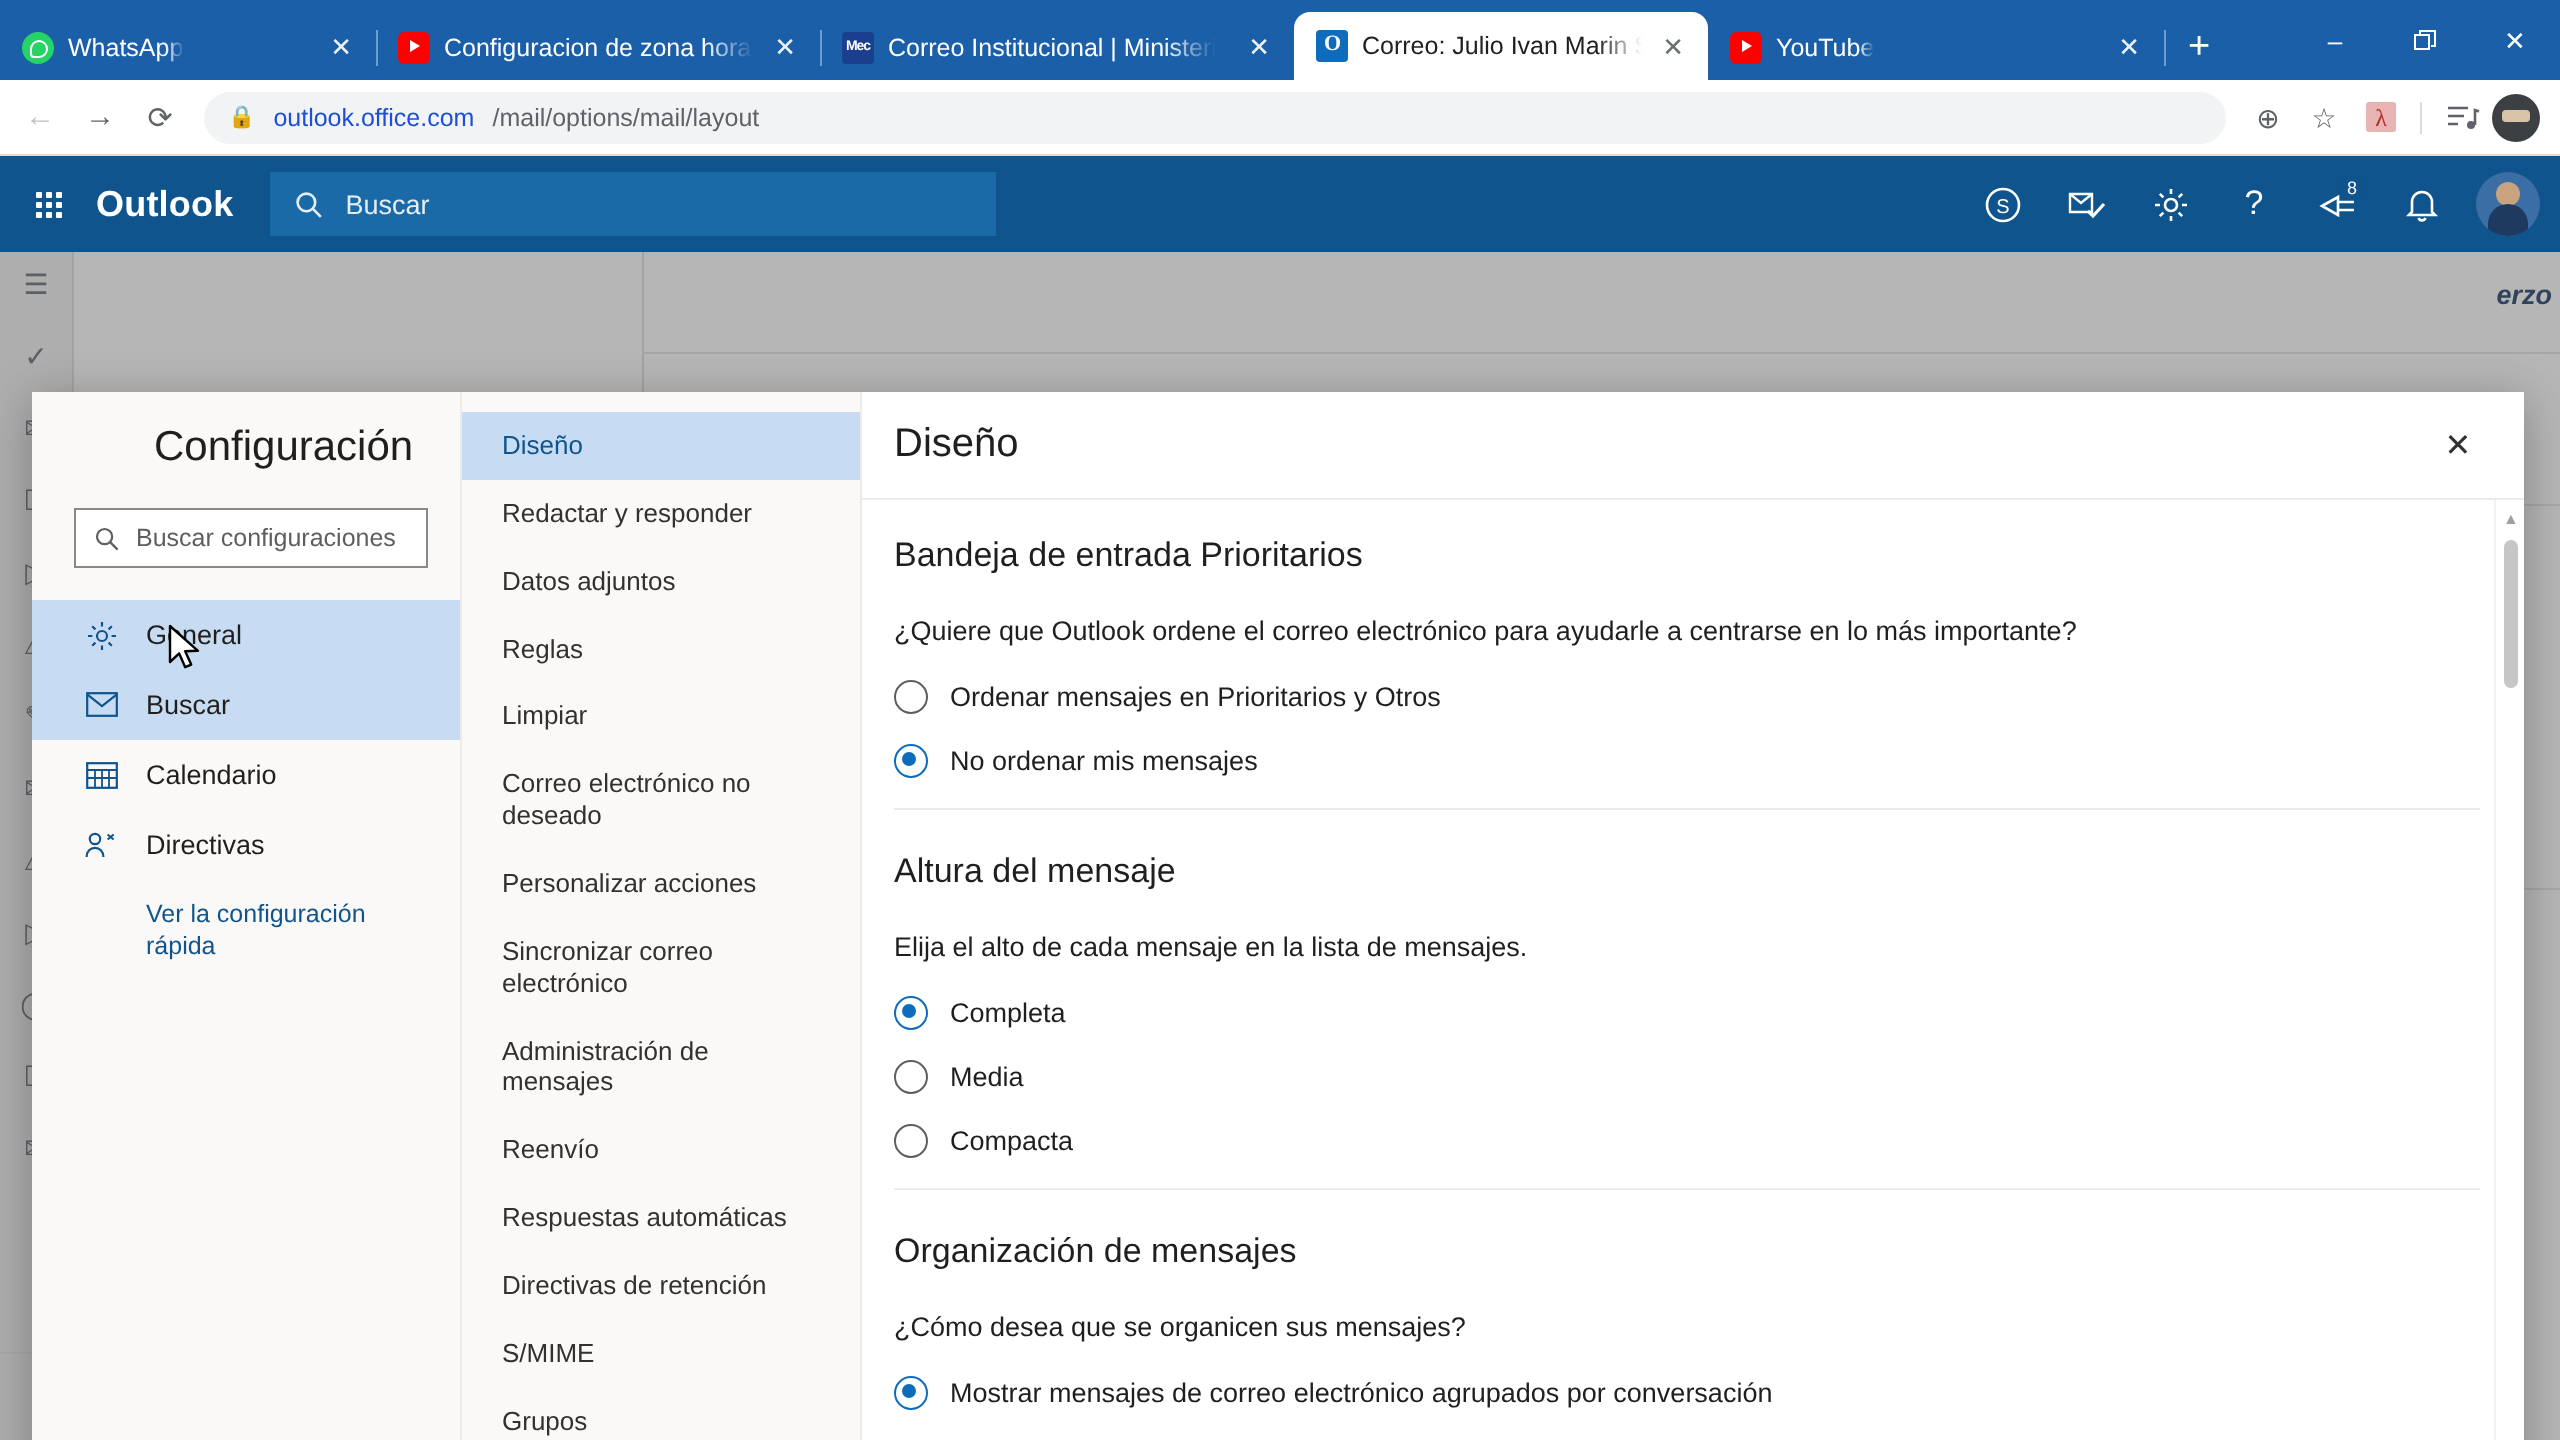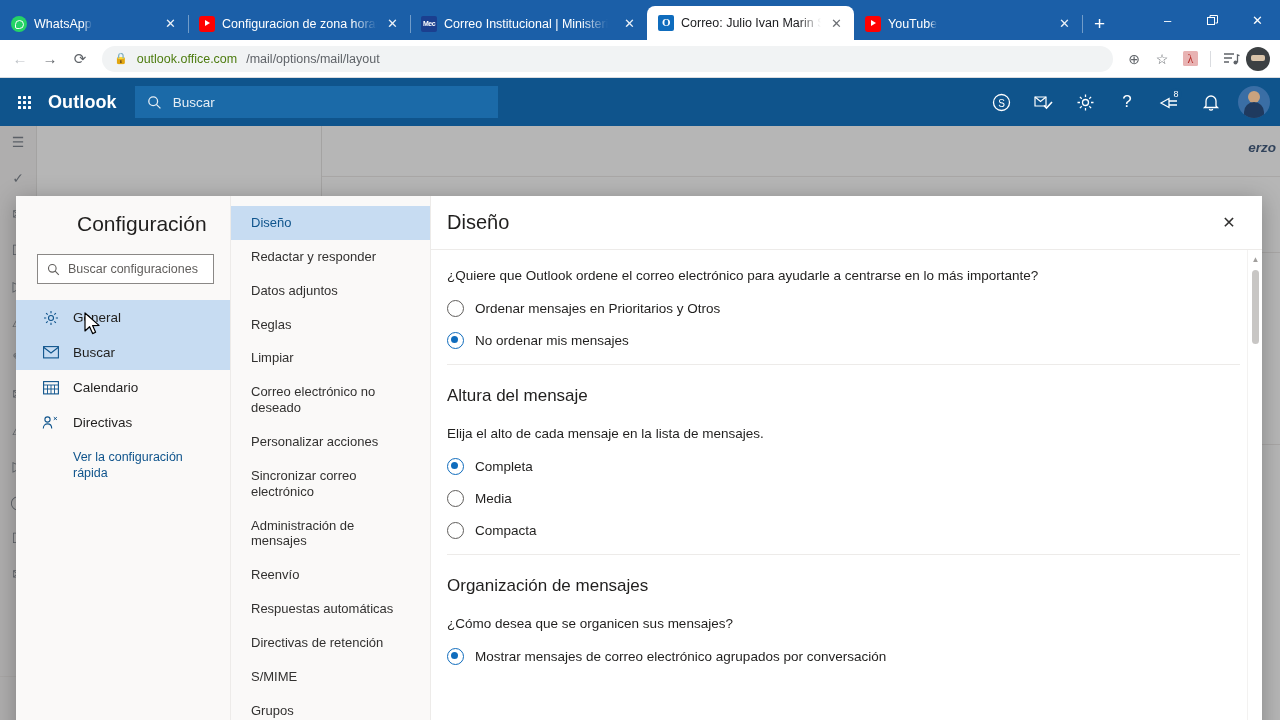--- a/index.html
+++ b/index.html
@@ -128,21 +128,21 @@
     border-radius: 13px;
     display: flex; align-items: center;
     padding: 0 12px;
     margin: 0 6px;
     gap: 9px;
     font-size: 12.5px;
     color: #202124;
     cursor: text;
   }
   .omnibox .lock { font-size: 11px; color: #5f6368; }
-  .url-host { color: #4d7c0f; }
+  .url-host { color: #1d4ed8; }
   .url-path { color: #5f6368; }
   .ext-icons { display: flex; align-items: center; gap: 2px; }
   .ext-icon {
     width: 26px; height: 26px;
     display: flex; align-items: center; justify-content: center;
     color: #5f6368; font-size: 14px; cursor: pointer;
   }
   .ext-sep { width: 1px; height: 16px; background: #dadce0; margin: 0 5px; }
   .avatar-btn {
     width: 24px; height: 24px; border-radius: 50%;
@@ -704,20 +704,21 @@
 
     <div class="set-right">
       <div class="right-head">
         <h2>Diseño</h2>
         <div class="dlg-close">✕</div>
       </div>
 
       <div class="right-scroll">
 
         <div class="sec-block">
+          <div class="sec-h">Bandeja de entrada Prioritarios</div>
           <div class="sec-q">¿Quiere que Outlook ordene el correo electrónico para ayudarle a centrarse en lo más importante?</div>
           <div class="radio-row">
             <span class="radio"></span>
             <span>Ordenar mensajes en Prioritarios y Otros</span>
           </div>
           <div class="radio-row">
             <span class="radio on"></span>
             <span>No ordenar mis mensajes</span>
           </div>
         </div>

